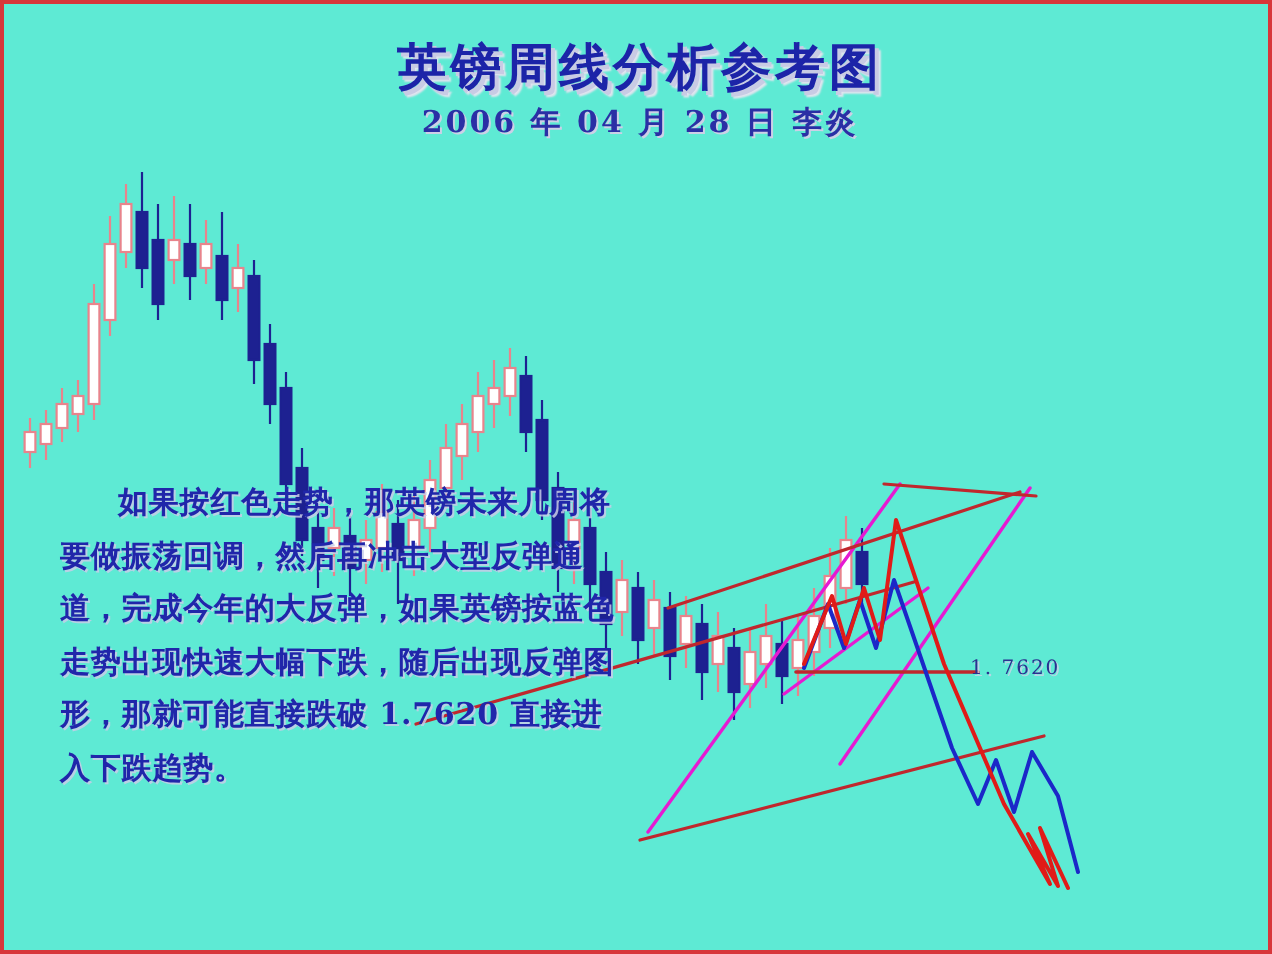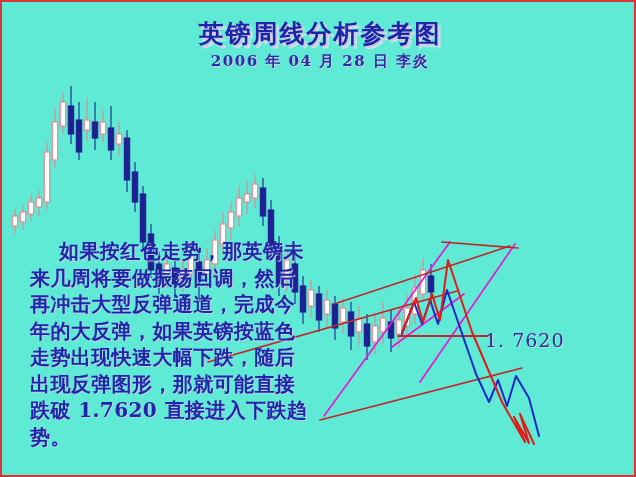--- a/index.html
+++ b/index.html
@@ -56,36 +56,36 @@
     text-shadow: 1px 1px 0 #ccd0e6;
     white-space: nowrap;
   }
   
   #annotation {
     position: absolute;
     left: 28px;
     top: 236px;
     width: 280px;
     font-family: "DejaVu Serif", "Liberation Serif", serif;
-    font-size: 20px;
+    font-size: 15px;
     font-weight: bold;
     color: #2026aa;
     line-height: 26.5px;
     letter-spacing: 0.4px;
     text-indent: 29px;
     text-shadow: 1px 1px 0 rgba(200,205,230,0.85);
     pointer-events: none;
   }
   
   #price-label {
     position: absolute;
     left: 483px;
     top: 327px;
     font-family: "DejaVu Serif", "Liberation Serif", serif;
-    font-size: 19px;
+    font-size: 10px;
     color: #2b3190;
     letter-spacing: 1px;
     text-shadow: 1px 1px 0 rgba(205,210,232,0.8);
     white-space: nowrap;
     pointer-events: none;
   }
 </style>
 </head>
 <body>
 

